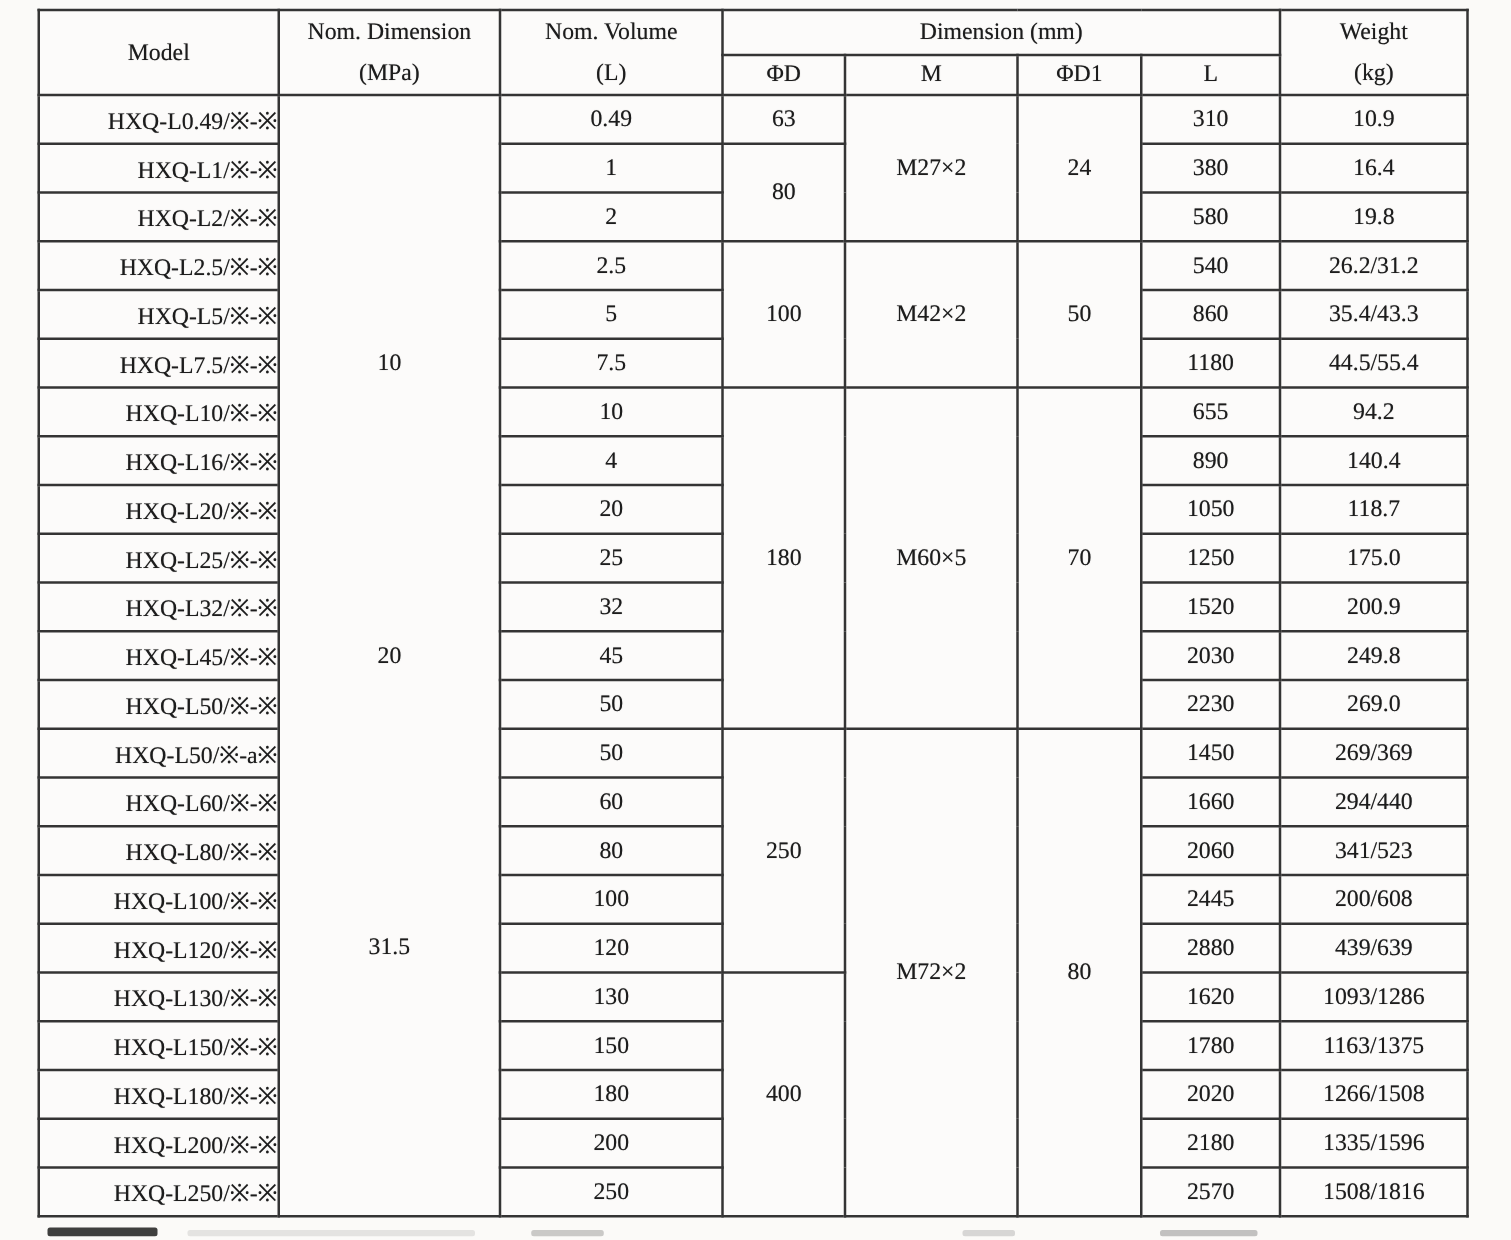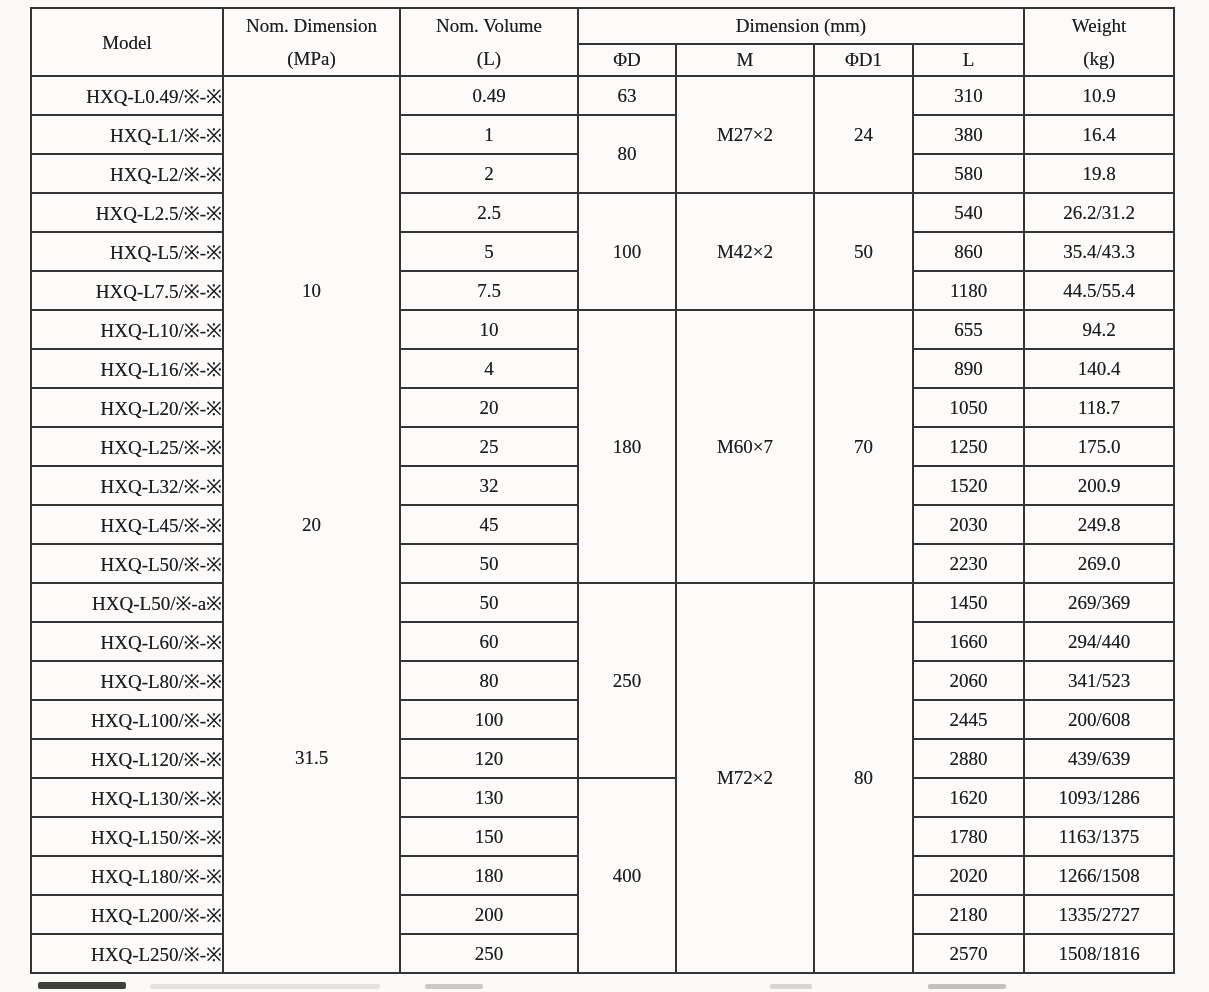--- a/index.html
+++ b/index.html
@@ -134,21 +134,21 @@
         <tr>
           <td class="model-cell">HXQ-L7.5/※-※</td>
           <td>7.5</td>
           <td>1180</td>
           <td>44.5/55.4</td>
         </tr>
         <tr>
           <td class="model-cell">HXQ-L10/※-※</td>
           <td>10</td>
           <td rowspan="7">180</td>
-          <td rowspan="7">M60×7</td>
+          <td rowspan="7">M60×5</td>
           <td rowspan="7">70</td>
           <td>655</td>
           <td>94.2</td>
         </tr>
         <tr>
           <td class="model-cell">HXQ-L16/※-※</td>
           <td>4</td>
           <td>890</td>
           <td>140.4</td>
         </tr>
@@ -231,21 +231,21 @@
         <tr>
           <td class="model-cell">HXQ-L180/※-※</td>
           <td>180</td>
           <td>2020</td>
           <td>1266/1508</td>
         </tr>
         <tr>
           <td class="model-cell">HXQ-L200/※-※</td>
           <td>200</td>
           <td>2180</td>
-          <td>1335/2727</td>
+          <td>1335/1596</td>
         </tr>
         <tr>
           <td class="model-cell">HXQ-L250/※-※</td>
           <td>250</td>
           <td>2570</td>
           <td>1508/1816</td>
         </tr>
       </tbody>
   </table>
 

